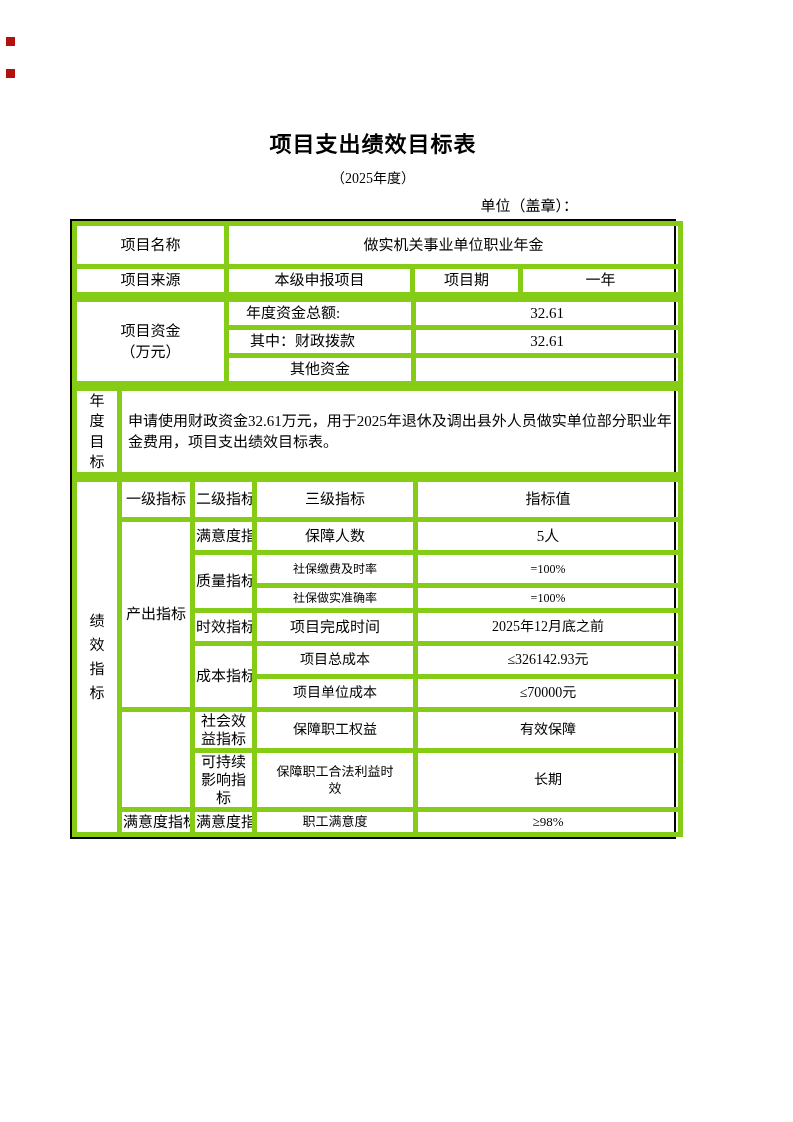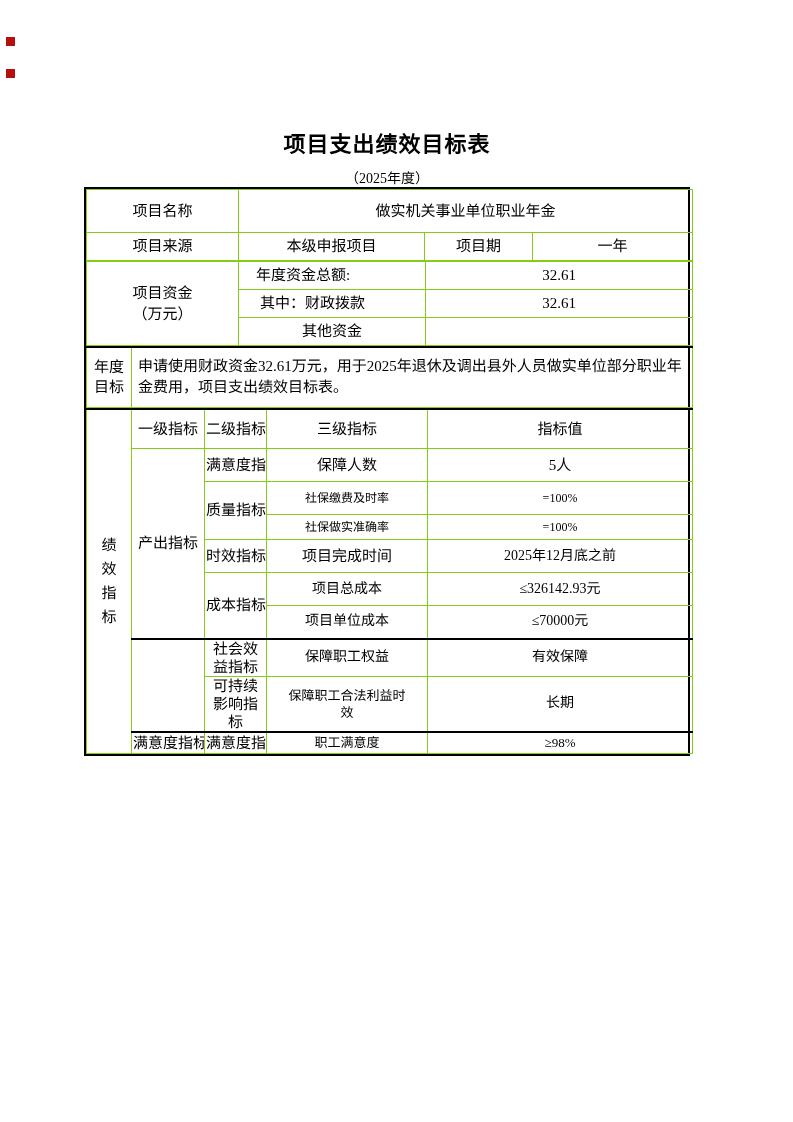--- a/index.html
+++ b/index.html
@@ -5,28 +5,28 @@
   html,body{margin:0;padding:0;}
   body{
     width:793px;height:1122px;background:#ffffff;color:#000;
     font-family:"Liberation Serif","DejaVu Serif",serif;
     position:relative;overflow:hidden;
   }
   .red-mark{position:absolute;width:9px;height:9px;background:#b51010;}
   .red-mark.m1{left:6px;top:37px;}
   .red-mark.m2{left:6px;top:69px;}
 
-  .doc{position:absolute;left:84px;top:0;width:606px;}
+  .doc{position:absolute;left:70px;top:0;width:606px;}
   .title{margin-top:126px;text-align:center;font-size:22px;font-weight:bold;letter-spacing:1px;}
   .subtitle{margin-top:9px;text-align:center;font-size:14px;}
   .seal-line{margin-top:7px;margin-bottom:4px;text-align:right;padding-right:98px;font-size:15px;box-sizing:border-box;}
 
   .frame{border:2px solid #000;width:606px;box-sizing:border-box;}
   table{border-collapse:collapse;table-layout:fixed;width:100%;}
-  td{border:1px solid #84cc16;padding:0 4px;vertical-align:middle;text-align:center;
+  td{border:5px solid #84cc16;padding:0 4px;vertical-align:middle;text-align:center;
      font-size:15px;line-height:1.35;overflow:hidden;box-sizing:border-box;}
   .sec{border-top:2px solid #000;}
 
   
   .left{text-align:left;}
   .fs12{font-size:12px;}
   .fs13{font-size:13px;}
   .fs14{font-size:14px;}
   .pre{white-space:pre-line;}
   .goal-text{text-align:left;padding:4px 6px;font-size:15px;line-height:21px;}
@@ -38,20 +38,21 @@
 </style>
 </head>
 <body>
 
 <div class="red-mark m1"></div>
 <div class="red-mark m2"></div>
 
 <div class="doc">
   <div class="title">项目支出绩效目标表</div>
   <div class="subtitle">（2025年度）</div>
+  <div class="seal-line">单位（盖章）：</div>
 
   <div class="frame">
 
     <table>
       <colgroup>
           <col style="width:152px">
           <col style="width:186px">
           <col style="width:108px">
           <col style="width:160px">
         </colgroup>

